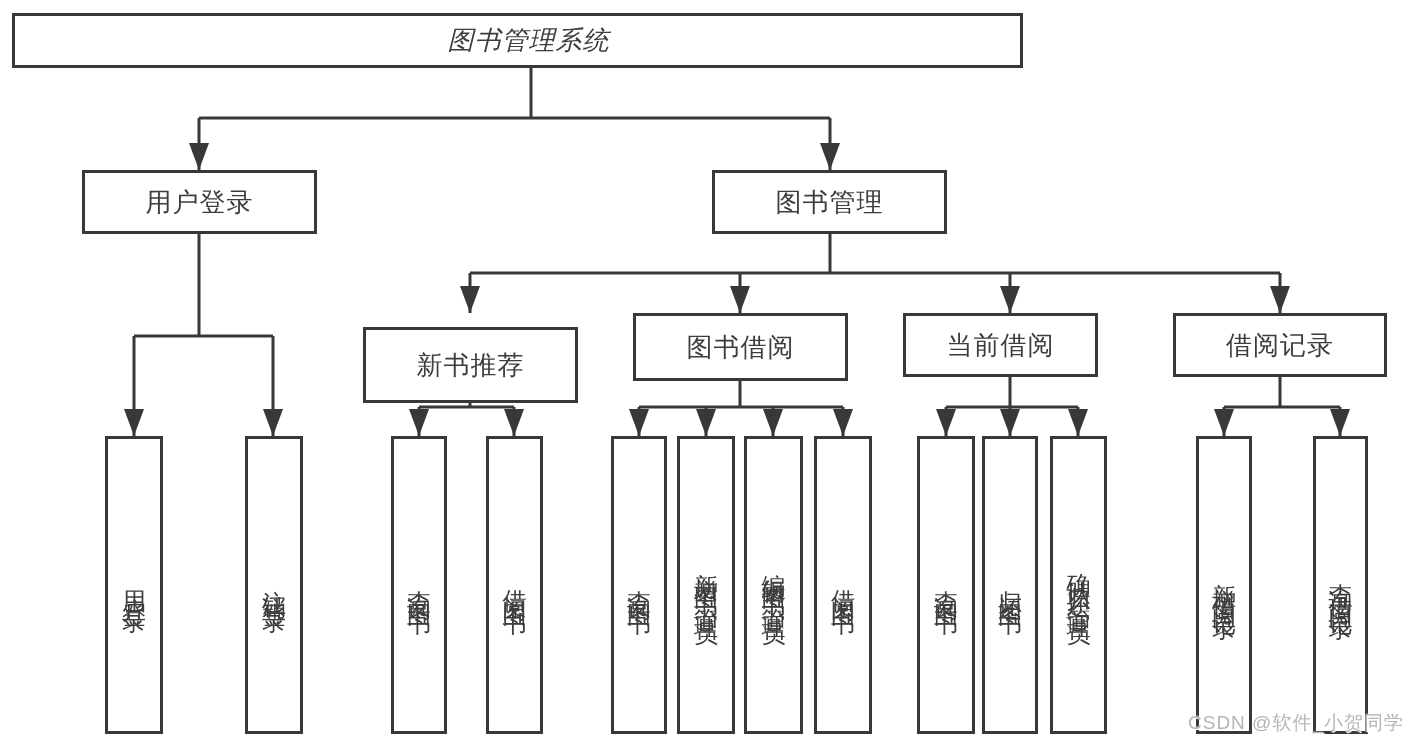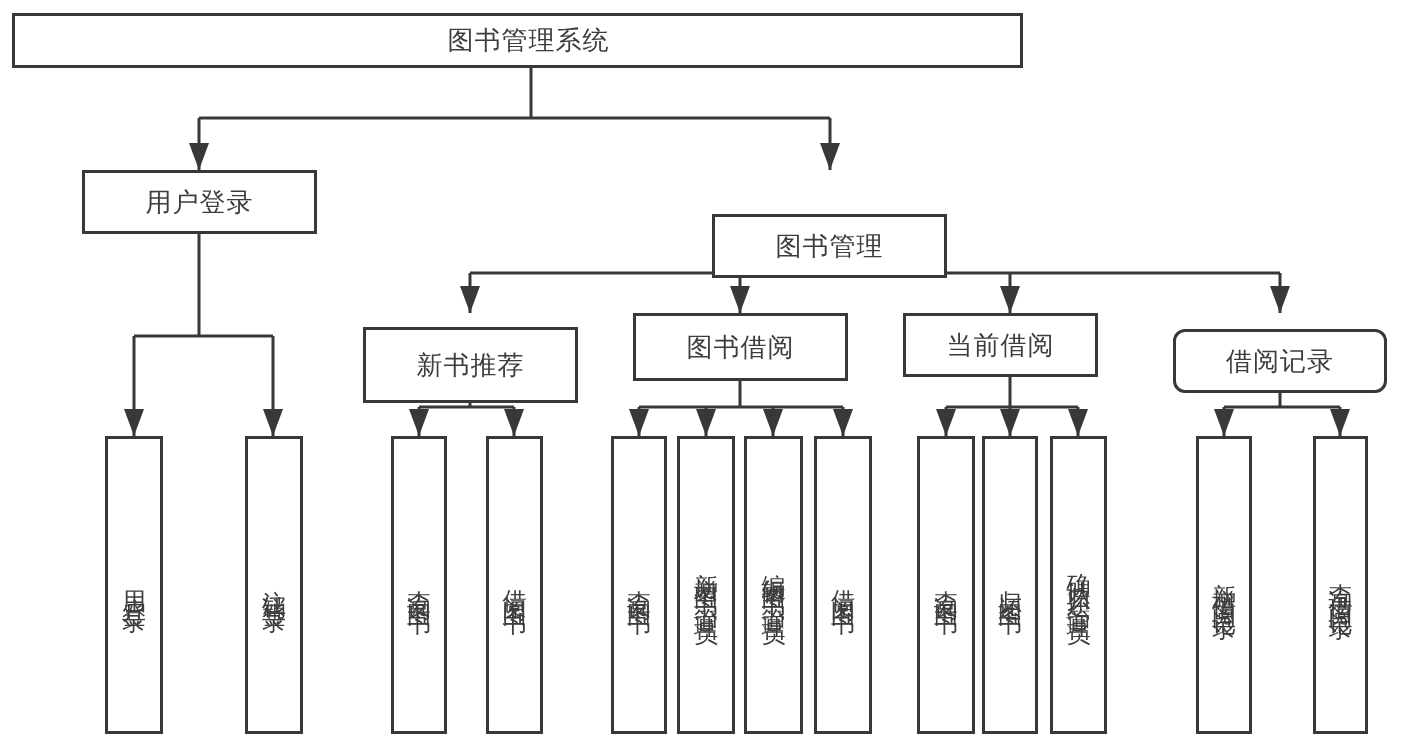--- a/index.html
+++ b/index.html
@@ -40,20 +40,21 @@
     writing-mode: vertical-rl;
     text-orientation: mixed;
     font-size: 24px;
     letter-spacing: 7px;
     color: #3d3d3d;
     line-height: 1;
     white-space: nowrap;
   }
   .root-label {
     padding-left: 22px;
+    font-style: italic;
   }
   .watermark {
     position: absolute;
     left: 1188px;
     top: 710px;
     font-size: 19px;
     color: #b5b5b5;
     text-shadow: 0 0 2px #ffffff, 1px 1px 0 #ffffff;
     white-space: nowrap;
     letter-spacing: 1px;
@@ -122,34 +123,34 @@
     </g>
   </svg>
 
   <div class="box" style="left:12px; top:13px; width:1011px; height:55px;">
     <span class="h-label root-label">图书管理系统</span>
   </div>
 
   <div class="box" style="left:82px; top:170px; width:235px; height:64px;">
     <span class="h-label">用户登录</span>
   </div>
-  <div class="box" style="left:712px; top:170px; width:235px; height:64px;margin-top:44px;">
+  <div class="box" style="left:712px; top:170px; width:235px; height:64px;">
     <span class="h-label">图书管理</span>
   </div>
 
   <div class="box" style="left:363px; top:327px; width:215px; height:76px;">
     <span class="h-label">新书推荐</span>
   </div>
   <div class="box" style="left:633px; top:313px; width:215px; height:68px;">
     <span class="h-label">图书借阅</span>
   </div>
   <div class="box" style="left:903px; top:313px; width:195px; height:64px;">
     <span class="h-label">当前借阅</span>
   </div>
-  <div class="box" style="left:1173px; top:329px; width:214px; height:64px;border-radius:12px;">
+  <div class="box" style="left:1173px; top:313px; width:214px; height:64px;">
     <span class="h-label">借阅记录</span>
   </div>
 
   <div class="box" style="left:105px; top:436px; width:58px; height:298px;">
     <span class="v-label">用户登录</span>
   </div>
   <div class="box" style="left:245px; top:436px; width:58px; height:298px;">
     <span class="v-label">注销登录</span>
   </div>
 
@@ -183,14 +184,15 @@
     <span class="v-label">确认归还（管理员）</span>
   </div>
 
   <div class="box" style="left:1196px; top:436px; width:56px; height:298px;">
     <span class="v-label">新增借阅记录</span>
   </div>
   <div class="box" style="left:1313px; top:436px; width:55px; height:298px;">
     <span class="v-label">查询借阅记录</span>
   </div>
 
+  <div class="watermark">CSDN @软件_小贺同学</div>
 
 </div>
 
 </body></html>

